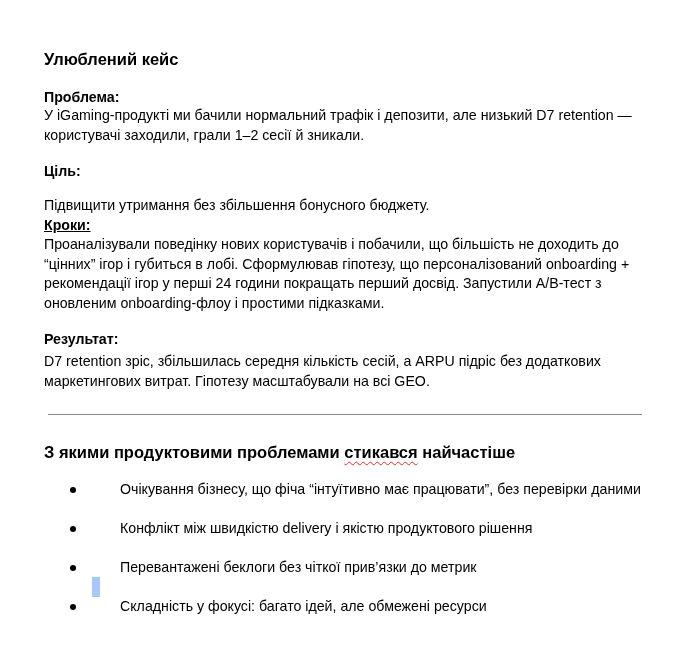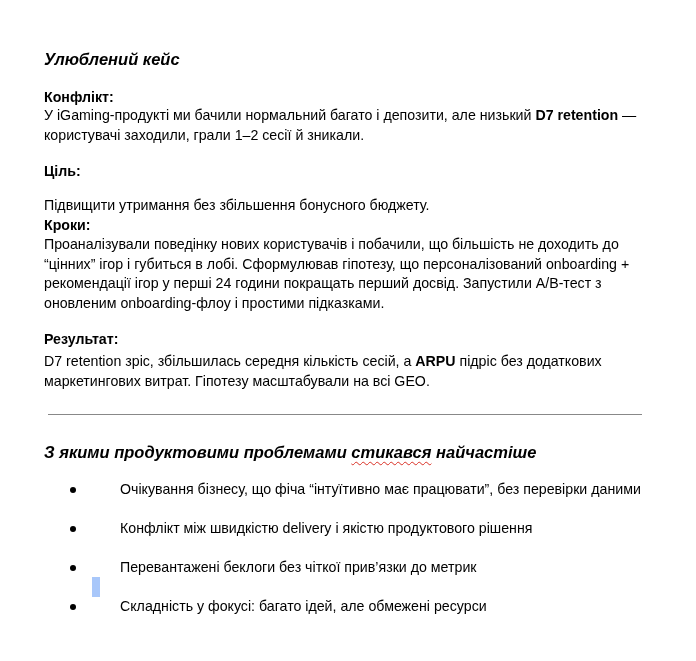--- a/index.html
+++ b/index.html
@@ -21,38 +21,37 @@
       top: 0;
       width: 610px;
     }
     .h1 {
       position: absolute;
       left: 0;
       font-size: 16.5px;
       font-weight: bold;
       line-height: 20px;
       white-space: nowrap;
-      font-style: italic;
     }
     .label {
       position: absolute;
       left: 0;
       font-size: 14.2px;
       font-weight: bold;
       line-height: 20px;
       white-space: nowrap;
     }
     .para {
       position: absolute;
       left: 0;
       width: 612px;
       font-size: 14.2px;
       line-height: 19.6px;
     }
-    .para b { font-weight: bold; }
+    .para b { font-weight: normal; }
     .hr {
       position: absolute;
       left: 48px;
       top: 414px;
       width: 594px;
       height: 0;
       border-top: 1.3px solid #888888;
     }
     .spell {
       text-decoration: underline wavy #d93025;
@@ -99,27 +98,27 @@
       background: #a8c7fa;
     }
   </style>
 </head>
 <body>
 
 <div class="page">
 
   <div class="h1" style="top:49px;">Улюблений кейс</div>
 
-  <div class="label" style="top:87px;">Конфлікт:</div>
-  <div class="para" style="top:106px;"><span> У iGaming-продукті ми бачили нормальний багато і депозити, але низький </span><b>D7 retention</b><span> — користувачі заходили, грали 1–2 сесії й зникали.</span></div>
+  <div class="label" style="top:87px;">Проблема:</div>
+  <div class="para" style="top:106px;"><span> У iGaming-продукті ми бачили нормальний трафік і депозити, але низький </span><b>D7 retention</b><span> — користувачі заходили, грали 1–2 сесії й зникали.</span></div>
 
   <div class="label" style="top:161px;">Ціль:</div>
   <div class="para" style="top:196px;"> Підвищити утримання без збільшення бонусного бюджету.</div>
 
-  <div class="label" style="top:215px;">Кроки:</div>
+  <div class="label" style="top:215px;text-decoration:underline;">Кроки:</div>
   <div class="para" style="top:235px;"> Проаналізували поведінку нових користувачів і побачили, що більшість не доходить до “цінних” ігор і губиться в лобі. Сформулював гіпотезу, що персоналізований onboarding + рекомендації ігор у перші 24 години покращать перший досвід. Запустили A/B-тест з оновленим onboarding-флоу і простими підказками.</div>
 
   <div class="label" style="top:329px;">Результат:</div>
   <div class="para" style="top:352px;"><span> D7 retention зріс, збільшилась середня кількість сесій, а </span><b>ARPU</b><span> підріс без додаткових маркетингових витрат. Гіпотезу масштабували на всі GEO.</span></div>
 
   <div class="h1" style="top:442px;"><span>З якими продуктовими проблемами </span><span class="spell">стикався</span><span> найчастіше</span></div>
 
   <ul class="bullets">
     <li class="bullet" style="top:479px;">
       <span class="bullet-dot"></span>

